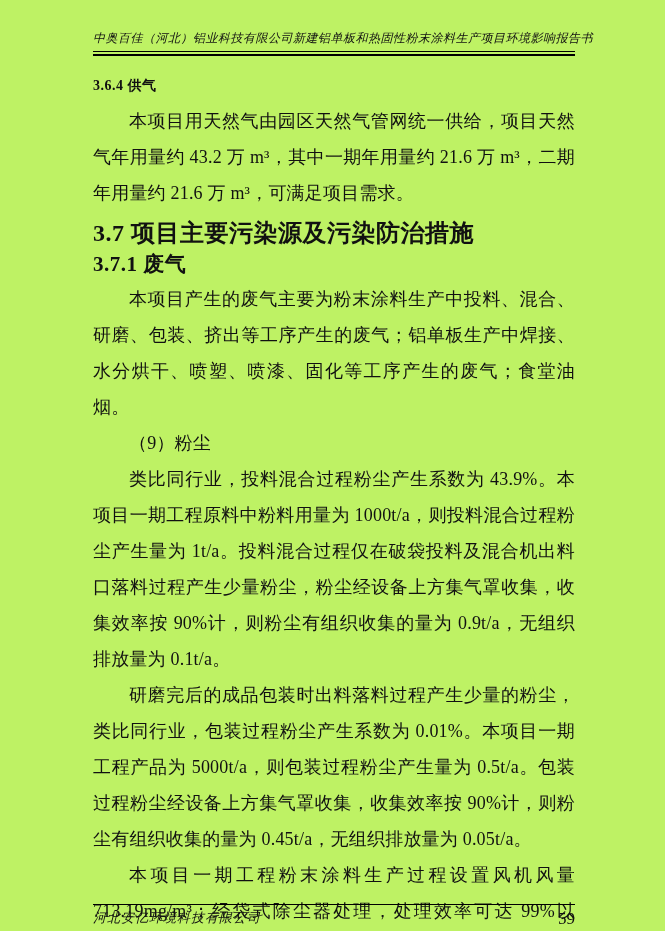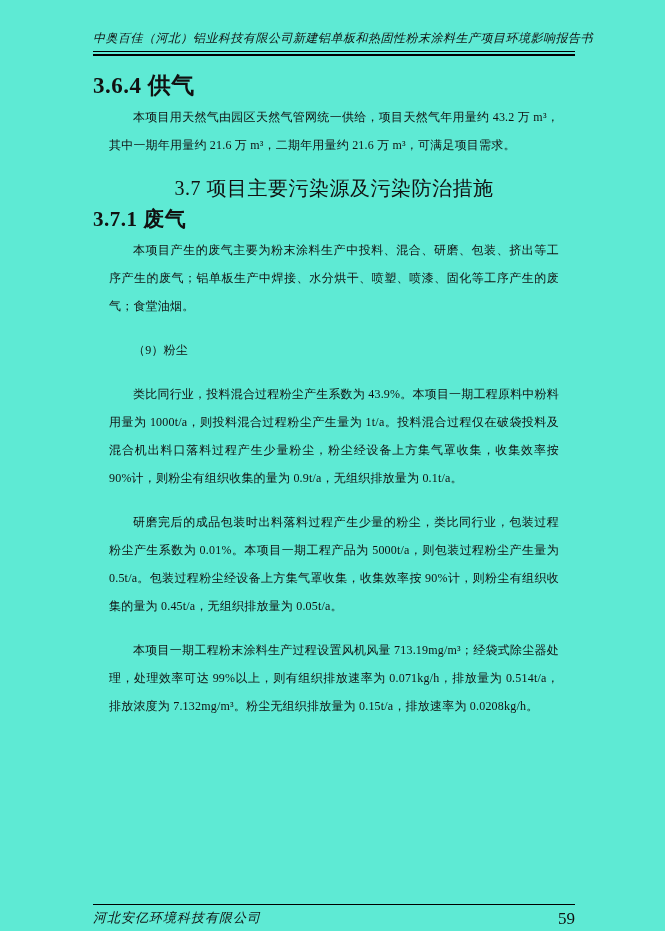--- a/index.html
+++ b/index.html
@@ -4,21 +4,21 @@
 <style>
   html, body {
     margin: 0;
     padding: 0;
     background: #ffffff;
   }
   .page {
     position: relative;
     width: 665px;
     height: 931px;
-    background: #5eead4;
+    background: #bef264;
     color: #111111;
     font-family: "Liberation Serif", "DejaVu Serif", serif;
     overflow: hidden;
   }
   .content {
     position: absolute;
     left: 93px;
     top: 0;
     width: 482px;
   }
@@ -35,48 +35,47 @@
     white-space: nowrap;
   }
   .doc-header-rule {
     margin-top: 5px;
     border-top: 1px solid #000;
     border-bottom: 2.5px solid #000;
     height: 2px;
   }
   
   .h-sub {
-    font-size: 23px;
+    font-size: 14px;
     line-height: 24px;
     font-weight: bold;
     margin: 18px 0 0 0;
     letter-spacing: 0.5px;
   }
   .h-main {
-    font-size: 20px;
+    font-size: 24px;
     line-height: 26px;
-    font-weight: normal;
+    font-weight: bold;
     margin: 9px 0 0 0;
     letter-spacing: 0.5px;
-    text-align: center;
   }
   .h-sub2 {
     font-size: 21px;
     line-height: 24px;
     font-weight: bold;
     margin: 6px 0 0 0;
     letter-spacing: 0.5px;
   }
   
   .para {
-    font-size: 12px;
-    line-height: 28px;
+    font-size: 18px;
+    line-height: 36px;
     text-align: justify;
     text-indent: 2em;
-    margin: 16px;
+    margin: 0;
     letter-spacing: 0.2px;
   }
   .para.first-after-heading {
     margin-top: 5px;
   }
   
   .doc-footer {
     position: absolute;
     left: 93px;
     top: 904px;

